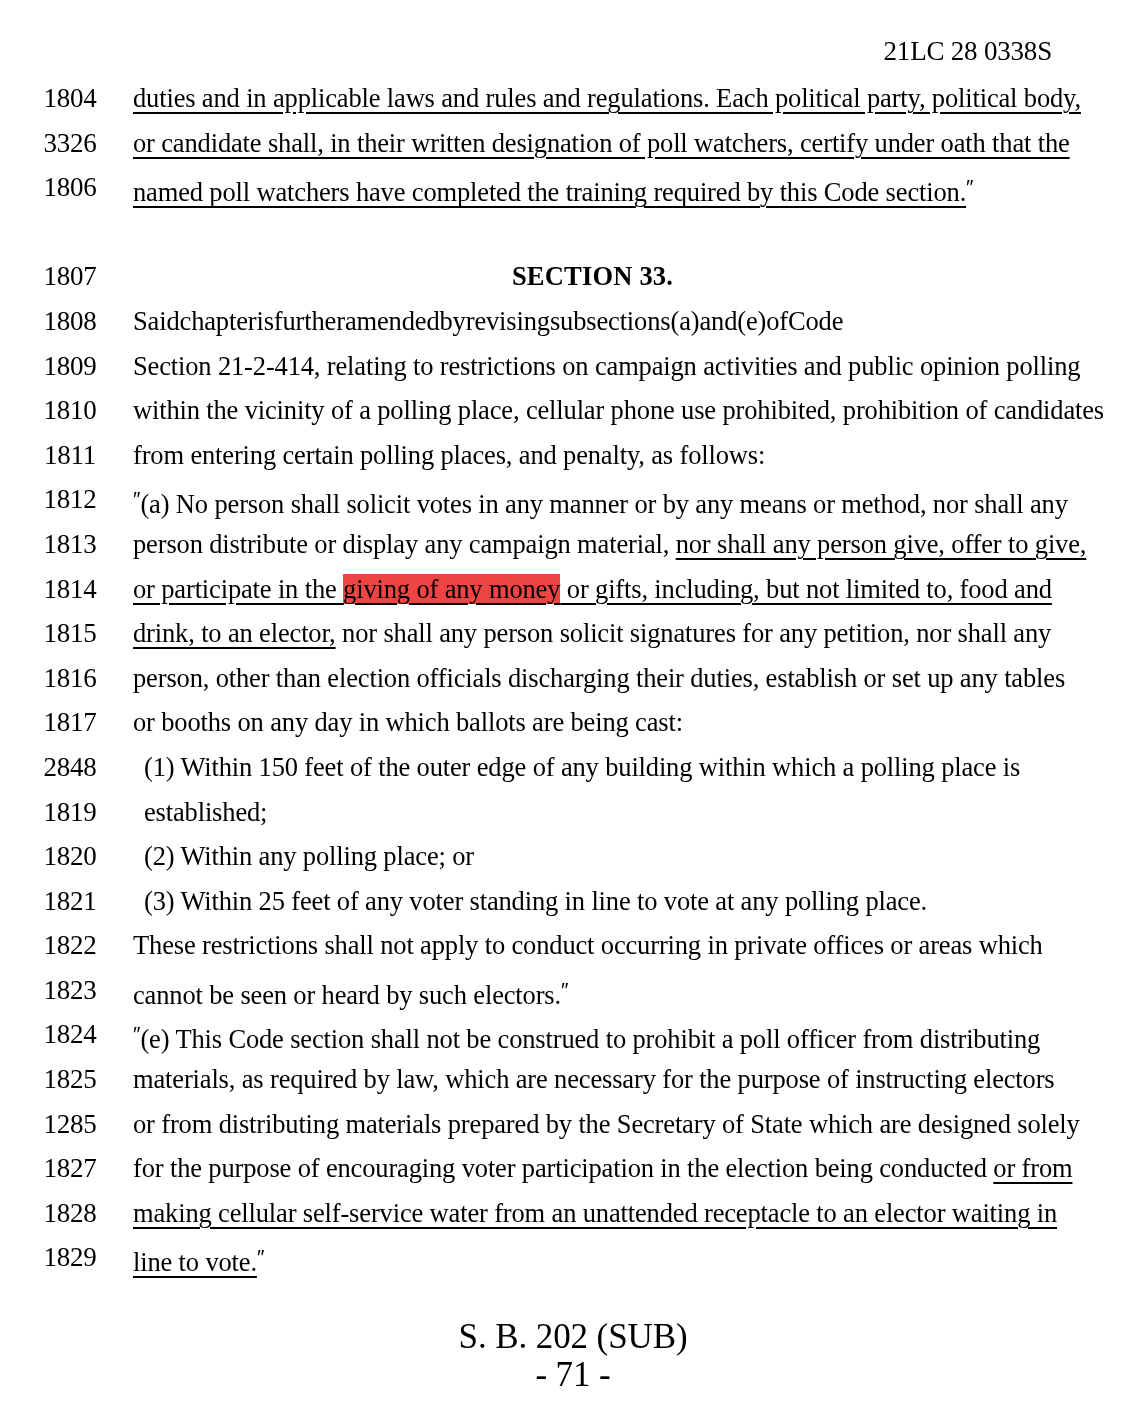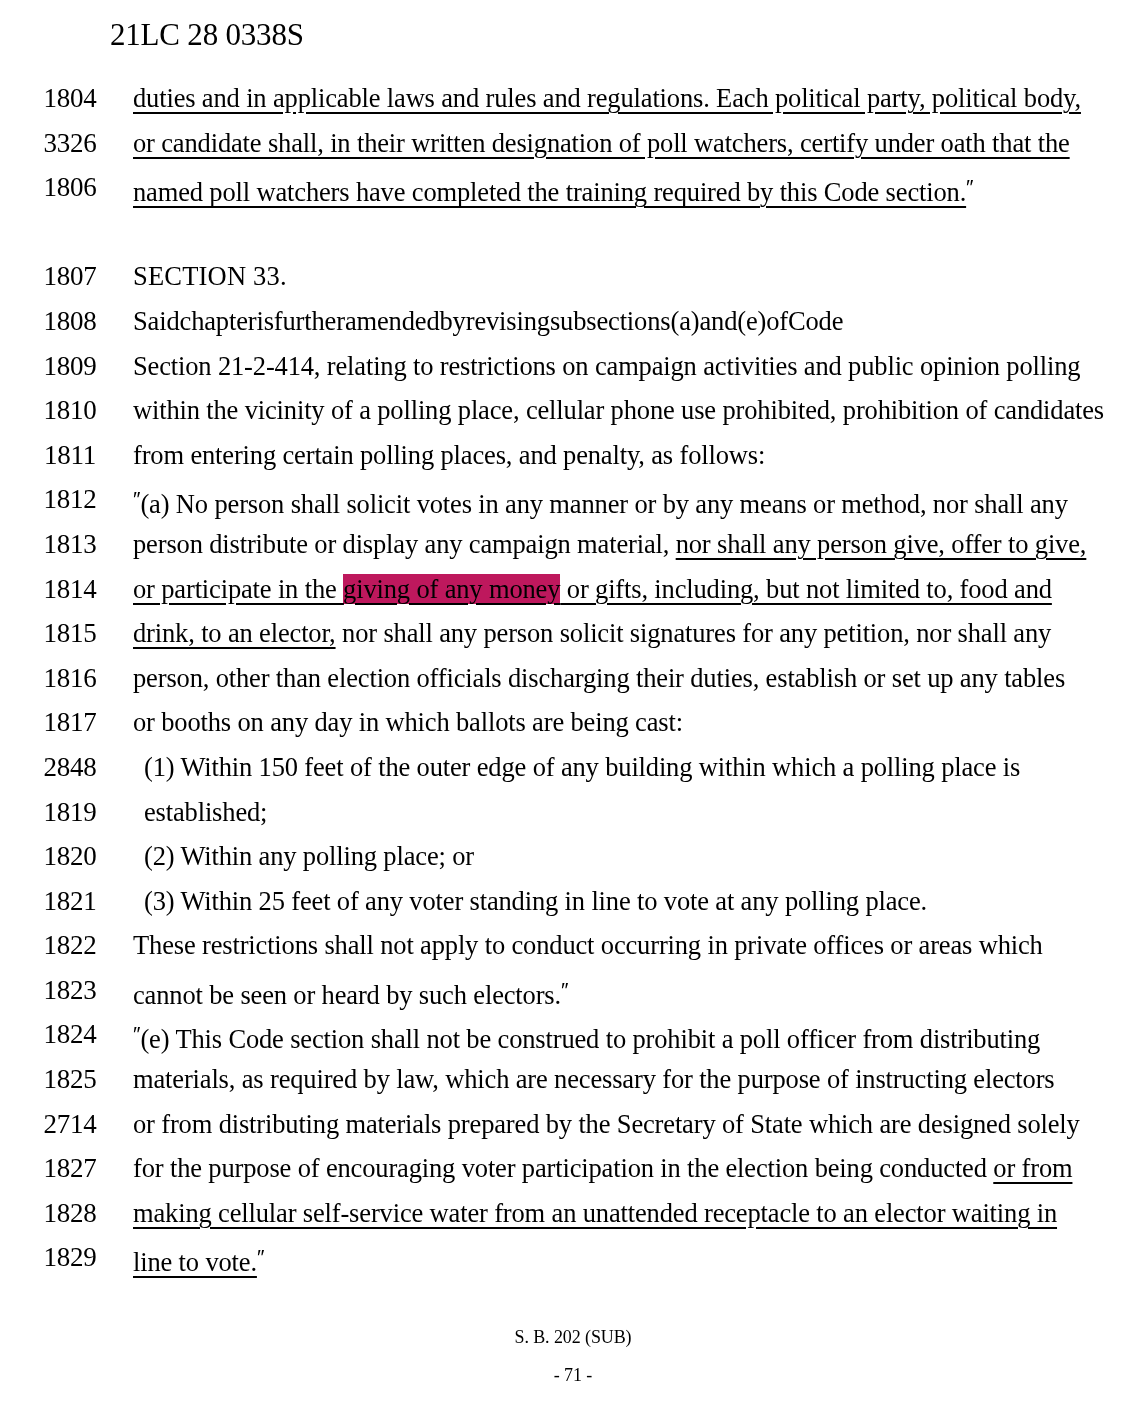--- a/index.html
+++ b/index.html
@@ -18,28 +18,28 @@
     width: 1146px;
     height: 1406px;
     background: #ffffff;
     overflow: hidden;
     box-sizing: border-box;
   }
 
   
   .page-header {
     position: absolute;
-    top: 18px;
+    top: 34px;
     left: 110px;
     width: 942px;
     height: 34px;
     display: flex;
     align-items: baseline;
-    justify-content: flex-start;
-    font-size: 31px;
+    justify-content: flex-end;
+    font-size: 27px;
     line-height: 34px;
     letter-spacing: -0.2px;
   }
   .page-header .hdr-left  { white-space: nowrap; }
   .page-header .hdr-right { white-space: nowrap; }
 
   
   .lines {
     position: absolute;
     top: 76px;
@@ -82,56 +82,56 @@
   }
   .line-text.justify > span { white-space: pre; }
 
   
   .line-text.indent { left: 144px; width: 902px; }
 
   
   .line-text.center {
     left: 133px;
     width: 919px;
-    text-align: left;
-    font-weight: normal;
+    text-align: center;
+    font-weight: bold;
     letter-spacing: 0.2px;
   }
 
   
   .ins {
     text-decoration: underline;
     text-decoration-thickness: 1.6px;
     text-underline-offset: 4.5px;
   }
 
   
   .hl {
-    background-color: #be185d;
+    background-color: #ef4444;
   }
 
   
   .dq {
     font-family: "Liberation Sans", "DejaVu Sans", sans-serif;
     font-size: 21px;
     vertical-align: 7px;
     letter-spacing: 0;
   }
 
   
   .line.blank { height: 44.6px; }
 
   
   .page-footer {
     position: absolute;
     left: 0;
     top: 1318px;
     width: 1146px;
     text-align: center;
-    font-size: 18px;
+    font-size: 35px;
     line-height: 38px;
     letter-spacing: -0.1px;
   }
 </style>
 </head>
 <body>
 
 <div class="page">
 
   <div class="page-header">
@@ -261,21 +261,21 @@
       <span class="line-no">1824</span>
       <span class="line-text"><span class="dq">″</span><span>(e)  This Code section shall not be construed to prohibit a poll officer from distributing</span></span>
     </div>
 
     <div class="line">
       <span class="line-no">1825</span>
       <span class="line-text">materials, as required by law, which are necessary for the purpose of instructing electors</span>
     </div>
 
     <div class="line">
-      <span class="line-no">2714</span>
+      <span class="line-no">1285</span>
       <span class="line-text">or from distributing materials prepared by the Secretary of State which are designed solely</span>
     </div>
 
     <div class="line">
       <span class="line-no">1827</span>
       <span class="line-text"><span>for the purpose of encouraging voter participation in the election being conducted </span><span class="ins">or from</span></span>
     </div>
 
     <div class="line">
       <span class="line-no">1828</span>

